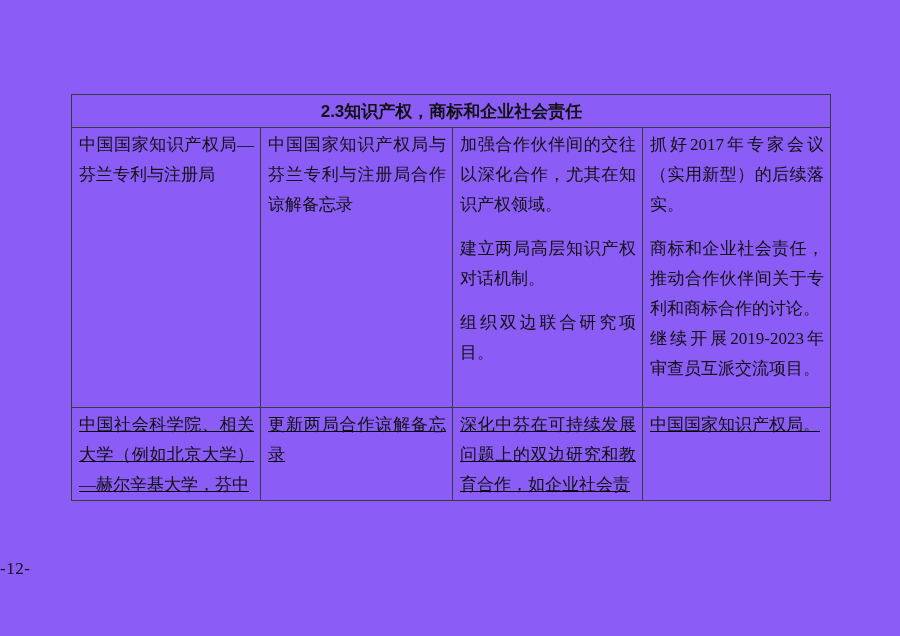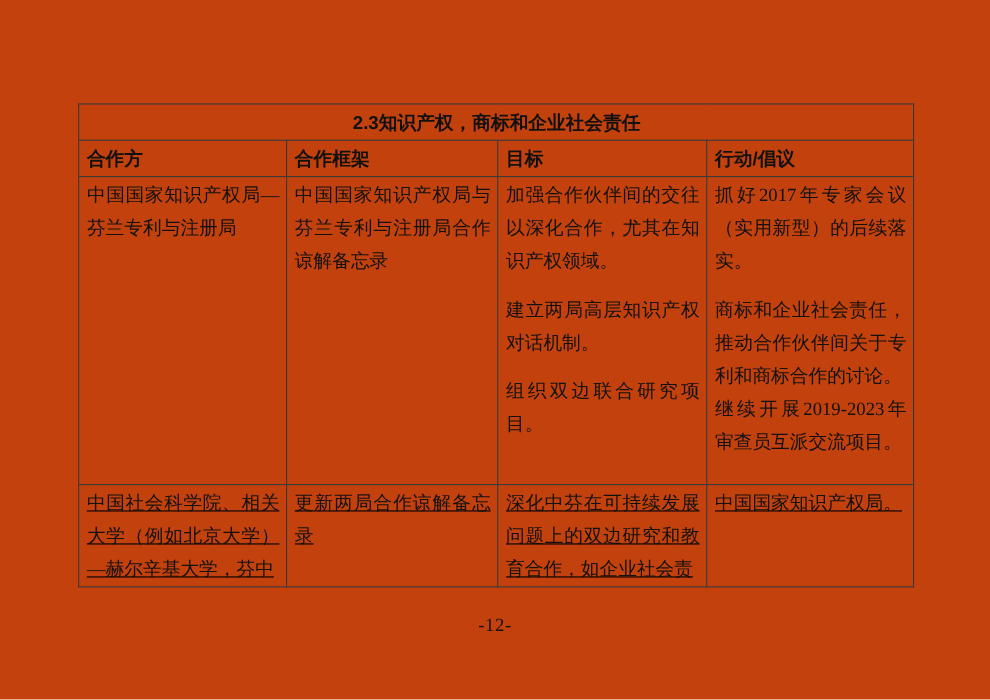--- a/index.html
+++ b/index.html
@@ -5,21 +5,21 @@
   * { box-sizing: border-box; }
   html, body {
     margin: 0; padding: 0;
     background: #ffffff;
     width: 900px; height: 636px;
     font-family: "Liberation Serif", serif;
   }
   .page {
     position: relative;
     width: 900px; height: 636px;
-    background: #c2410c;
+    background: #8b5cf6;
     overflow: hidden;
   }
   table.coop {
     position: absolute;
     left: 71px; top: 94px;
     width: 759px;
     border-collapse: collapse;
     table-layout: fixed;
   }
   table.coop td {
@@ -57,21 +57,21 @@
     text-align: justify;
     text-justify: inter-character;
     word-break: normal;
     line-break: strict;
   }
   td.body-cell p.gap { margin-top: 14px; }
   .page-footer {
     position: absolute;
     left: 0; top: 558px;
     width: 900px;
-    text-align: center;
+    text-align: left;
     font-size: 17px;
     line-height: 22px;
     color: #111;
     letter-spacing: 0.5px;
   }
 </style>
 </head>
 <body>
 
 <div class="page">
@@ -82,26 +82,20 @@
       <col style="width:192px">
       <col style="width:190px">
       <col style="width:188px">
     </colgroup>
 
     <tbody>
         <tr class="title-row">
       <td class="title-cell" colspan="4">2.3知识产权，商标和企业社会责任</td>
     </tr>
 
-    <tr class="header-row">
-      <td class="header-cell">合作方</td>
-      <td class="header-cell">合作框架</td>
-      <td class="header-cell">目标</td>
-      <td class="header-cell">行动/倡议</td>
-    </tr>
 
     <tr class="body-row-1">
       <td class="body-cell">
         <p>中国国家知识产权局—芬兰专利与注册局</p>
       </td>
       <td class="body-cell">
         <p>中国国家知识产权局与芬兰专利与注册局合作谅解备忘录</p>
       </td>
       <td class="body-cell">
         <p>加强合作伙伴间的交往以深化合作，尤其在知识产权领域。</p>

